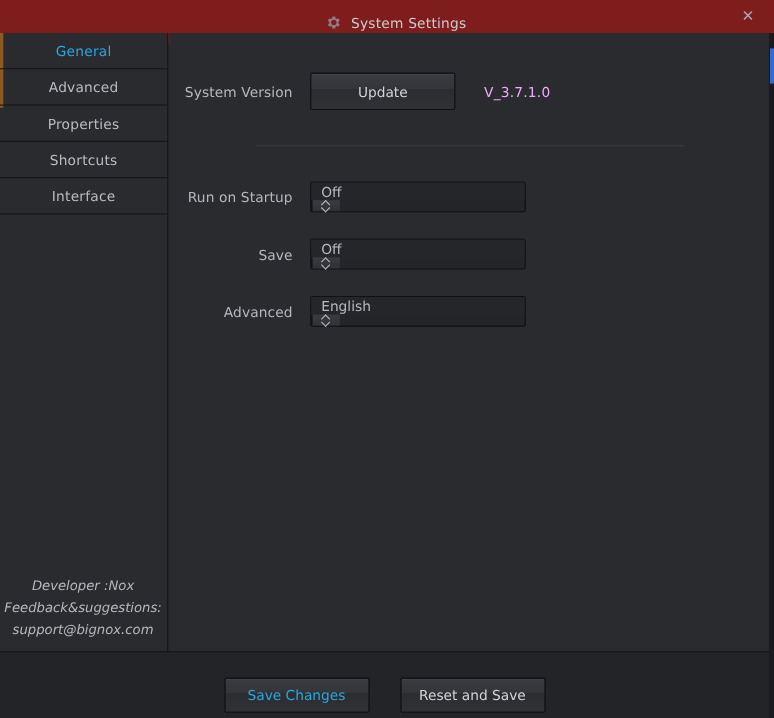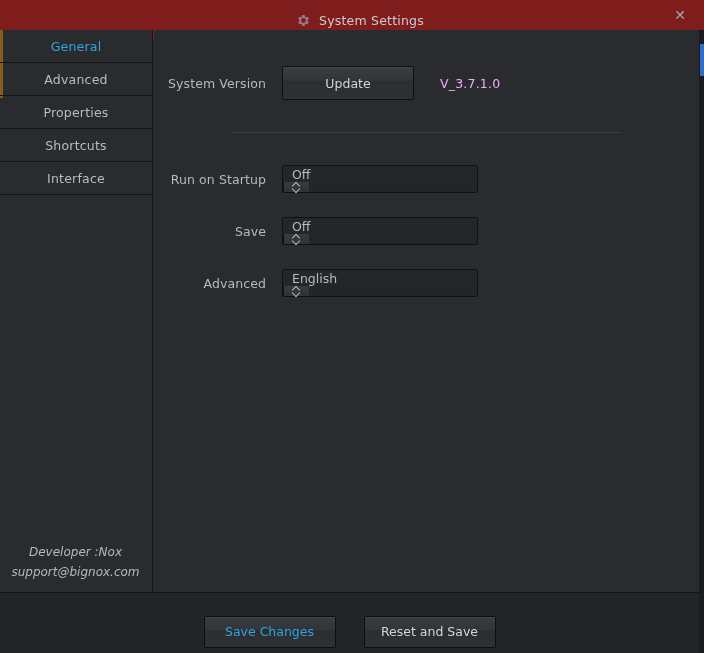--- a/index.html
+++ b/index.html
@@ -299,20 +299,21 @@
     </div>
     <div class="nav-item">
       <span>Shortcuts</span>
     </div>
     <div class="nav-item">
       <span>Interface</span>
     </div>
 
     <div class="sidebar-footer">
       <div>Developer :Nox</div>
+      <div>Feedback&amp;suggestions:</div>
       <div>support@bignox.com</div>
     </div>
   </div>
 
   <div class="content">
 
     <div class="row" style="left:0; top:36px;">
       <div class="row-label">System Version</div>
       <div class="btn btn-update">Update</div>
       <div class="version-text">V_3.7.1.0</div>

